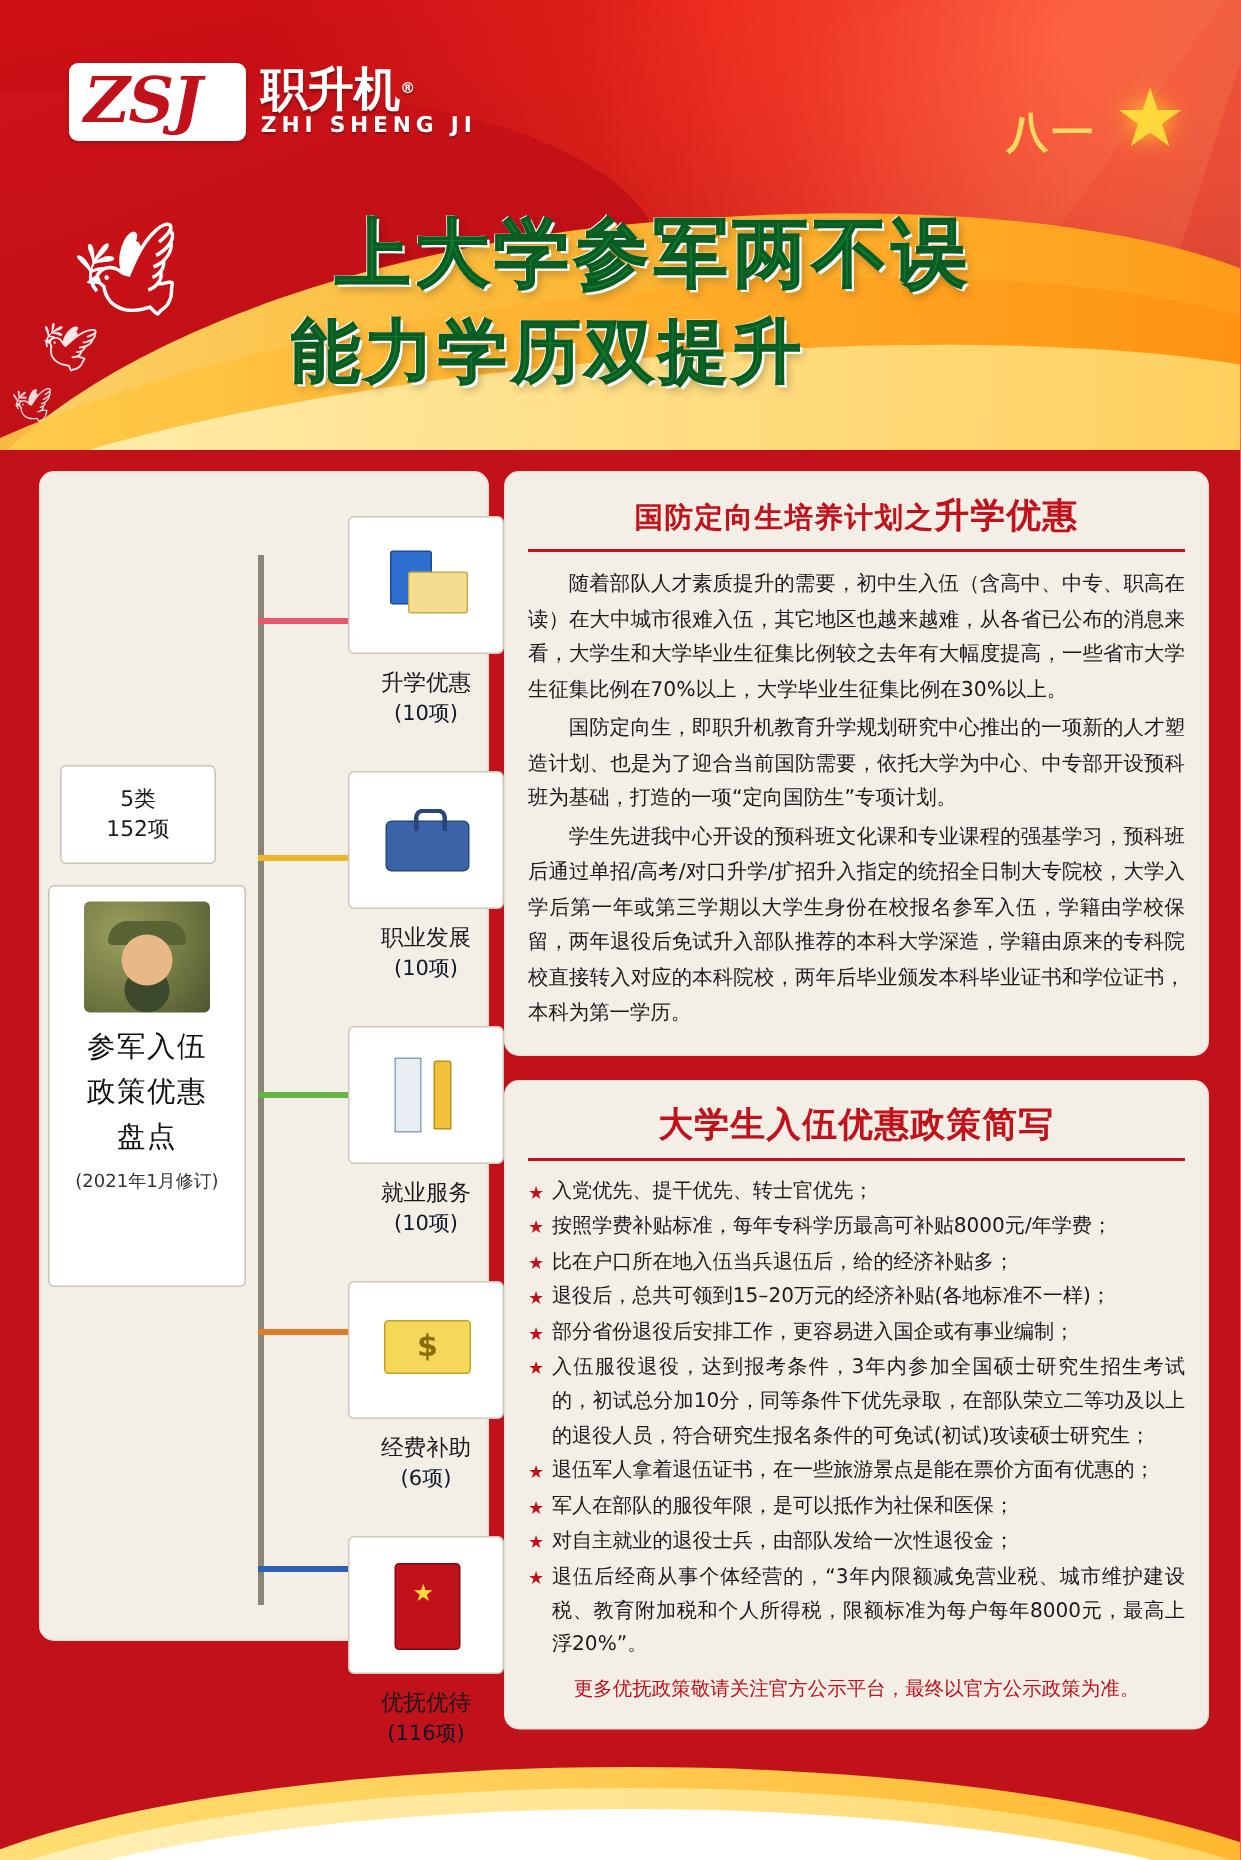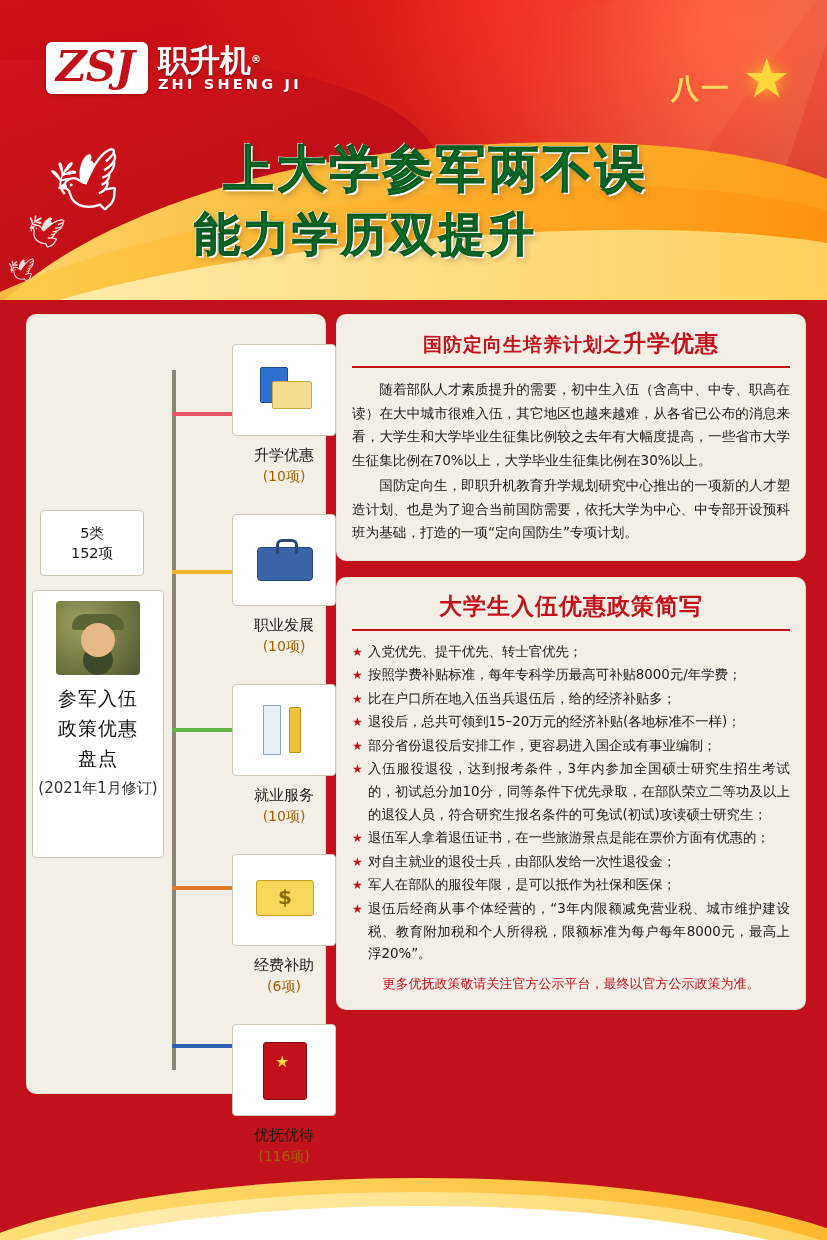--- a/index.html
+++ b/index.html
@@ -60,21 +60,21 @@
   
   .redcurve {
     position: absolute; left: -200px; top: 60px; width: 640px; height: 300px;
     background: linear-gradient(160deg, #d2131a, #b40e13);
     border-radius: 0 70% 75% 0 / 0 60% 100% 0;
   }
 
   
   .logo-wrap { position: absolute; left: 46px; top: 42px; display: flex; align-items: center; gap: 10px; z-index: 6;}
   .zsj-badge {
-    background: #fff; border-radius: 6px; padding: 4px 14px 6px 10px;
+    background: #fff; border-radius: 6px; padding: 4px 30px 6px 10px;
     display: flex; align-items: center;
     box-shadow: 0 1px 3px rgba(0,0,0,.25);
   }
   .zsj-badge .z {
     font-family: "DejaVu Serif", "Liberation Serif", serif;
     font-weight: bold; font-style: italic;
     font-size: 42px; line-height: 42px; color: #c1121c;
     letter-spacing: -1px;
   }
   .logo-cn {
@@ -156,39 +156,39 @@
   .soldier-ico:before {
     content: "";
     position: absolute; left: 50%; top: 18%;
     transform: translateX(-50%);
     width: 52px; height: 16px; border-radius: 26px 26px 6px 6px;
     background: #5a6334;
   }
   .center-card .t {
     font-size: 19px; color: #111; line-height: 30px; letter-spacing: 1px; font-weight: 500; text-align: right;
   }
-  .center-card .sub { font-size: 15px; color: #333; margin-top: 6px; }
+  .center-card .sub { font-size: 12px; color: #333; margin-top: 6px; }
 
   
   .tree { position: absolute; left: 146px; top: 56px; width: 70px; height: 700px; }
   .tree .trunk { position: absolute; left: 0; top: 0; width: 4px; height: 700px; background: #8a8577; }
   .tree .branch { position: absolute; left: 0; width: 60px; height: 4px; }
 
   
   .items { position: absolute; left: 206px; top: 30px; width: 104px; }
   .item {
     width: 104px; margin-bottom: 28px;
     display: flex; flex-direction: column; align-items: center;
   }
   .item .thumb {
     width: 104px; height: 92px; background: #fff; border: 1px solid #cfc8ba; border-radius: 4px;
     display: flex; align-items: center; justify-content: center;
   }
   .item .lbl { font-size: 15px; color: #1a1a1a; margin-top: 8px; line-height: 22px; text-align: center;}
-  .item .cnt { font-size: 14px; color: #a16207; line-height: 20px; text-align: center;}
+  .item .cnt { font-size: 14px; color: #0f172a; line-height: 20px; text-align: center;}
 
   
   .g-book { width: 56px; height: 46px; position: relative; }
   .g-book:before{content:"";position:absolute;left:4px;top:0;width:26px;height:34px;background:#2f6fd0;border:1px solid #1c4b96;border-radius:2px;}
   .g-book:after{content:"";position:absolute;left:16px;top:14px;width:38px;height:26px;background:#f4dd8f;border:1px solid #c9ab4a;border-radius:2px;}
   .g-bag { width: 54px; height: 46px; position: relative; }
   .g-bag:before{content:"";position:absolute;left:0;top:10px;width:54px;height:32px;background:#3b63a8;border:1px solid #284779;border-radius:4px;}
   .g-bag:after{content:"";position:absolute;left:19px;top:2px;width:16px;height:12px;border:3px solid #284779;border-bottom:none;border-radius:6px 6px 0 0;}
   .g-rule { width: 54px; height: 50px; position: relative; }
   .g-rule:before{content:"";position:absolute;left:6px;top:0;width:16px;height:48px;background:#e9eef5;border:1px solid #8fa3bd;}
@@ -347,34 +347,35 @@
     </div>
 
     <div class="right-col">
 
       <div class="panel">
         <div class="ptitle">
           <span class="small">国防定向生培养计划之</span><span class="big">升学优惠</span>
         </div>
         <p class="ptxt">随着部队人才素质提升的需要，初中生入伍（含高中、中专、职高在读）在大中城市很难入伍，其它地区也越来越难，从各省已公布的消息来看，大学生和大学毕业生征集比例较之去年有大幅度提高，一些省市大学生征集比例在70%以上，大学毕业生征集比例在30%以上。</p>
         <p class="ptxt">国防定向生，即职升机教育升学规划研究中心推出的一项新的人才塑造计划、也是为了迎合当前国防需要，依托大学为中心、中专部开设预科班为基础，打造的一项“定向国防生”专项计划。</p>
+        <p class="ptxt">学生先进我中心开设的预科班文化课和专业课程的强基学习，预科班后通过单招/高考/对口升学/扩招升入指定的统招全日制大专院校，大学入学后第一年或第三学期以大学生身份在校报名参军入伍，学籍由学校保留，两年退役后免试升入部队推荐的本科大学深造，学籍由原来的专科院校直接转入对应的本科院校，两年后毕业颁发本科毕业证书和学位证书，本科为第一学历。</p>
       </div>
 
       <div class="panel">
         <div class="ptitle center-only">大学生入伍优惠政策简写</div>
         <ul class="bullets">
           <li>入党优先、提干优先、转士官优先；</li>
           <li>按照学费补贴标准，每年专科学历最高可补贴8000元/年学费；</li>
           <li>比在户口所在地入伍当兵退伍后，给的经济补贴多；</li>
           <li>退役后，总共可领到15–20万元的经济补贴(各地标准不一样)；</li>
           <li>部分省份退役后安排工作，更容易进入国企或有事业编制；</li>
           <li>入伍服役退役，达到报考条件，3年内参加全国硕士研究生招生考试的，初试总分加10分，同等条件下优先录取，在部队荣立二等功及以上的退役人员，符合研究生报名条件的可免试(初试)攻读硕士研究生；</li>
           <li>退伍军人拿着退伍证书，在一些旅游景点是能在票价方面有优惠的；</li>
+          <li>军人在部队的服役年限，是可以抵作为社保和医保；</li>
           <li>对自主就业的退役士兵，由部队发给一次性退役金；</li>
-          <li>军人在部队的服役年限，是可以抵作为社保和医保；</li>
           <li>退伍后经商从事个体经营的，“3年内限额减免营业税、城市维护建设税、教育附加税和个人所得税，限额标准为每户每年8000元，最高上浮20%”。</li>
         </ul>
         <div class="foot-note">更多优抚政策敬请关注官方公示平台，最终以官方公示政策为准。</div>
       </div>
 
     </div>
   </div>
 
   <div class="bottom">
     <div class="bw w1"></div>

